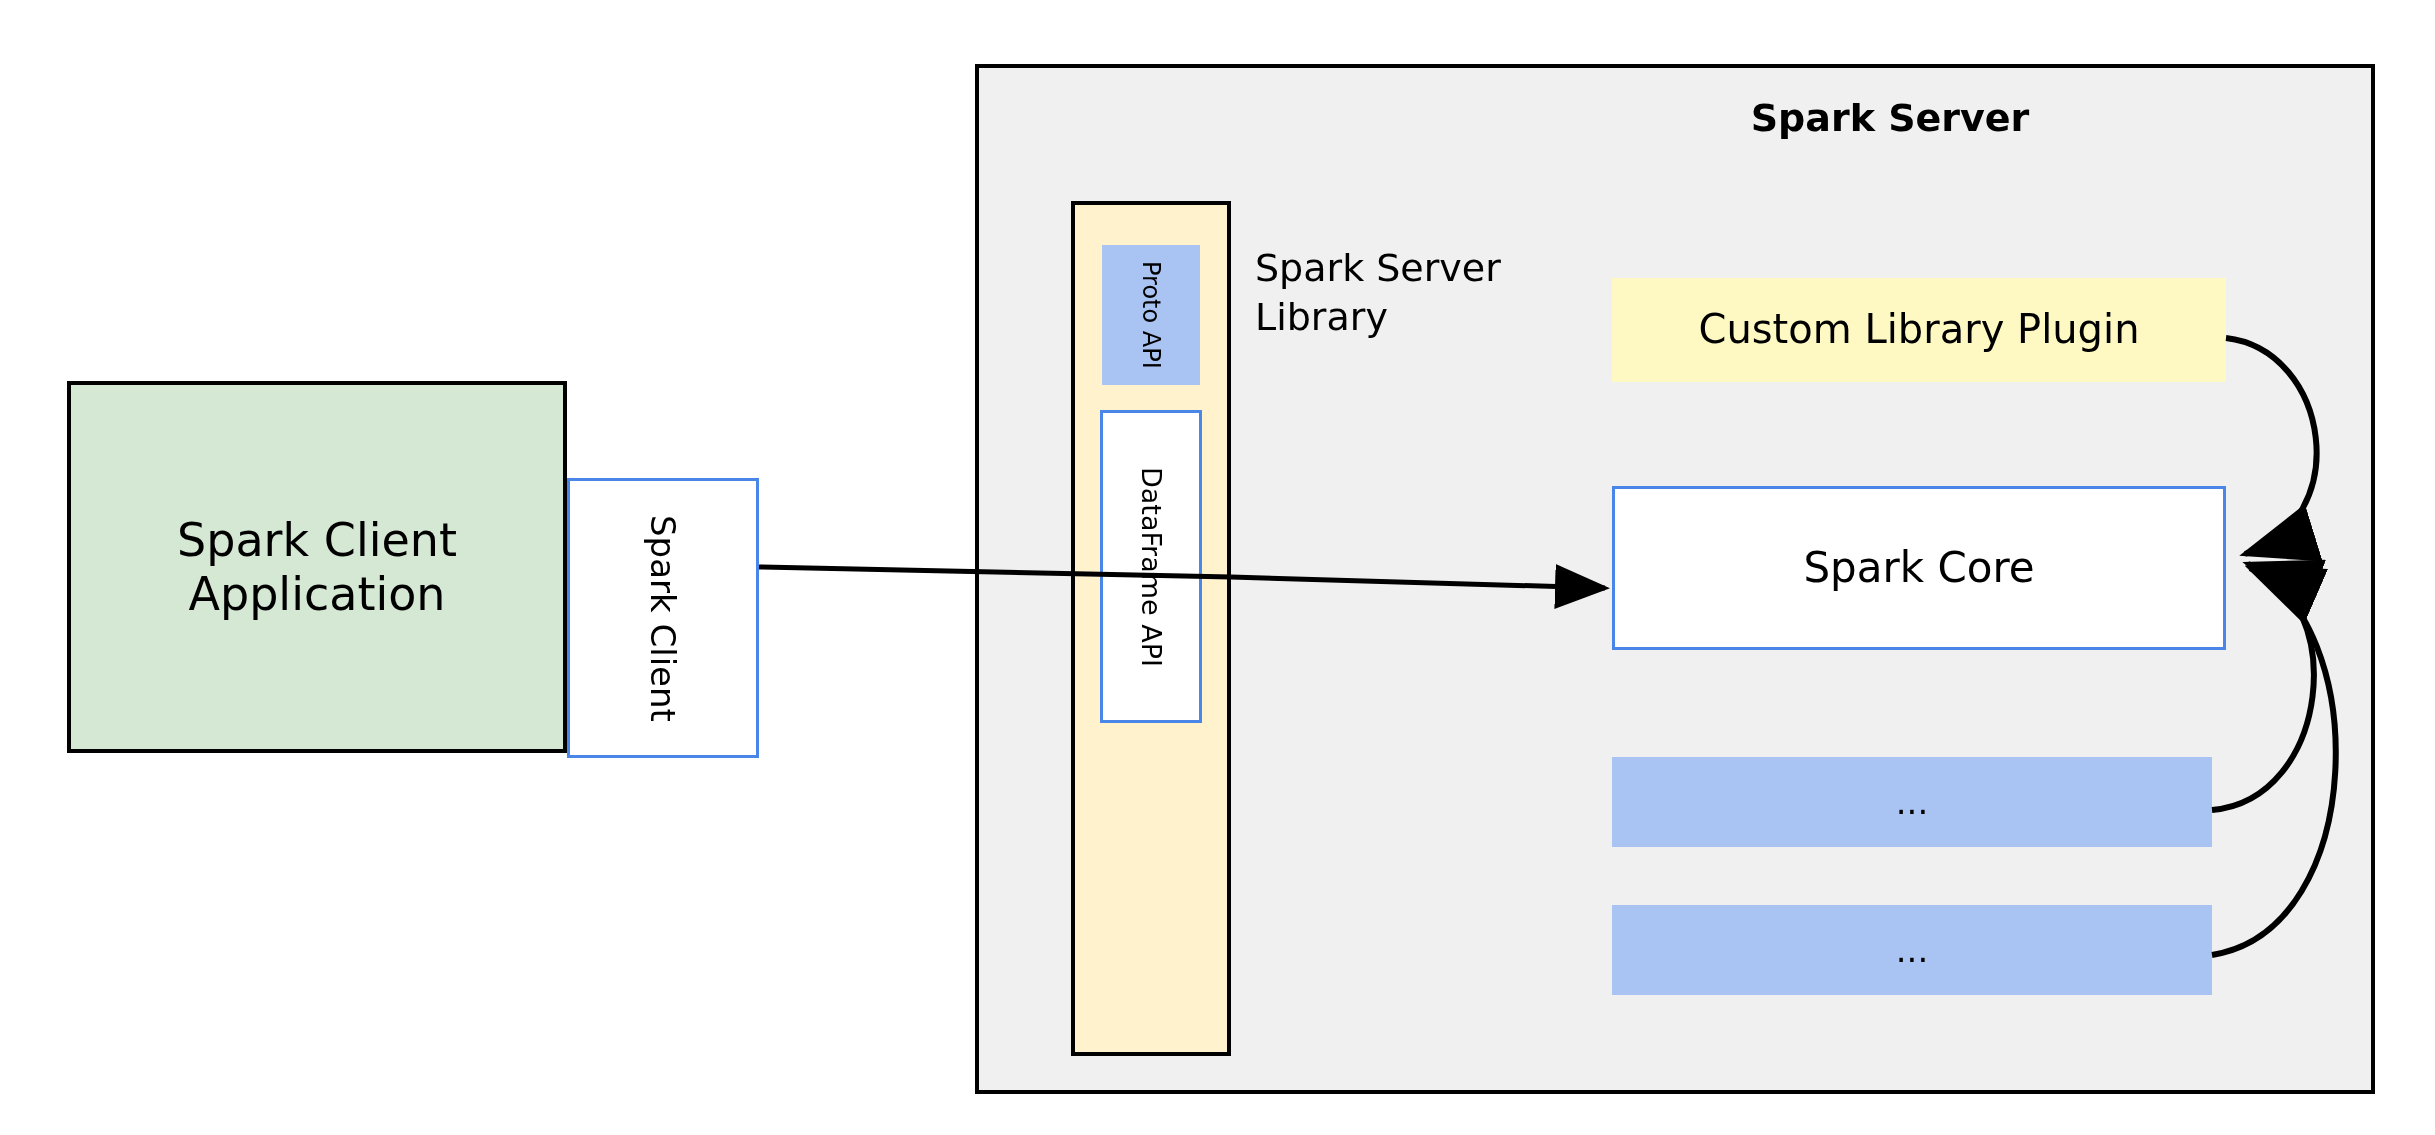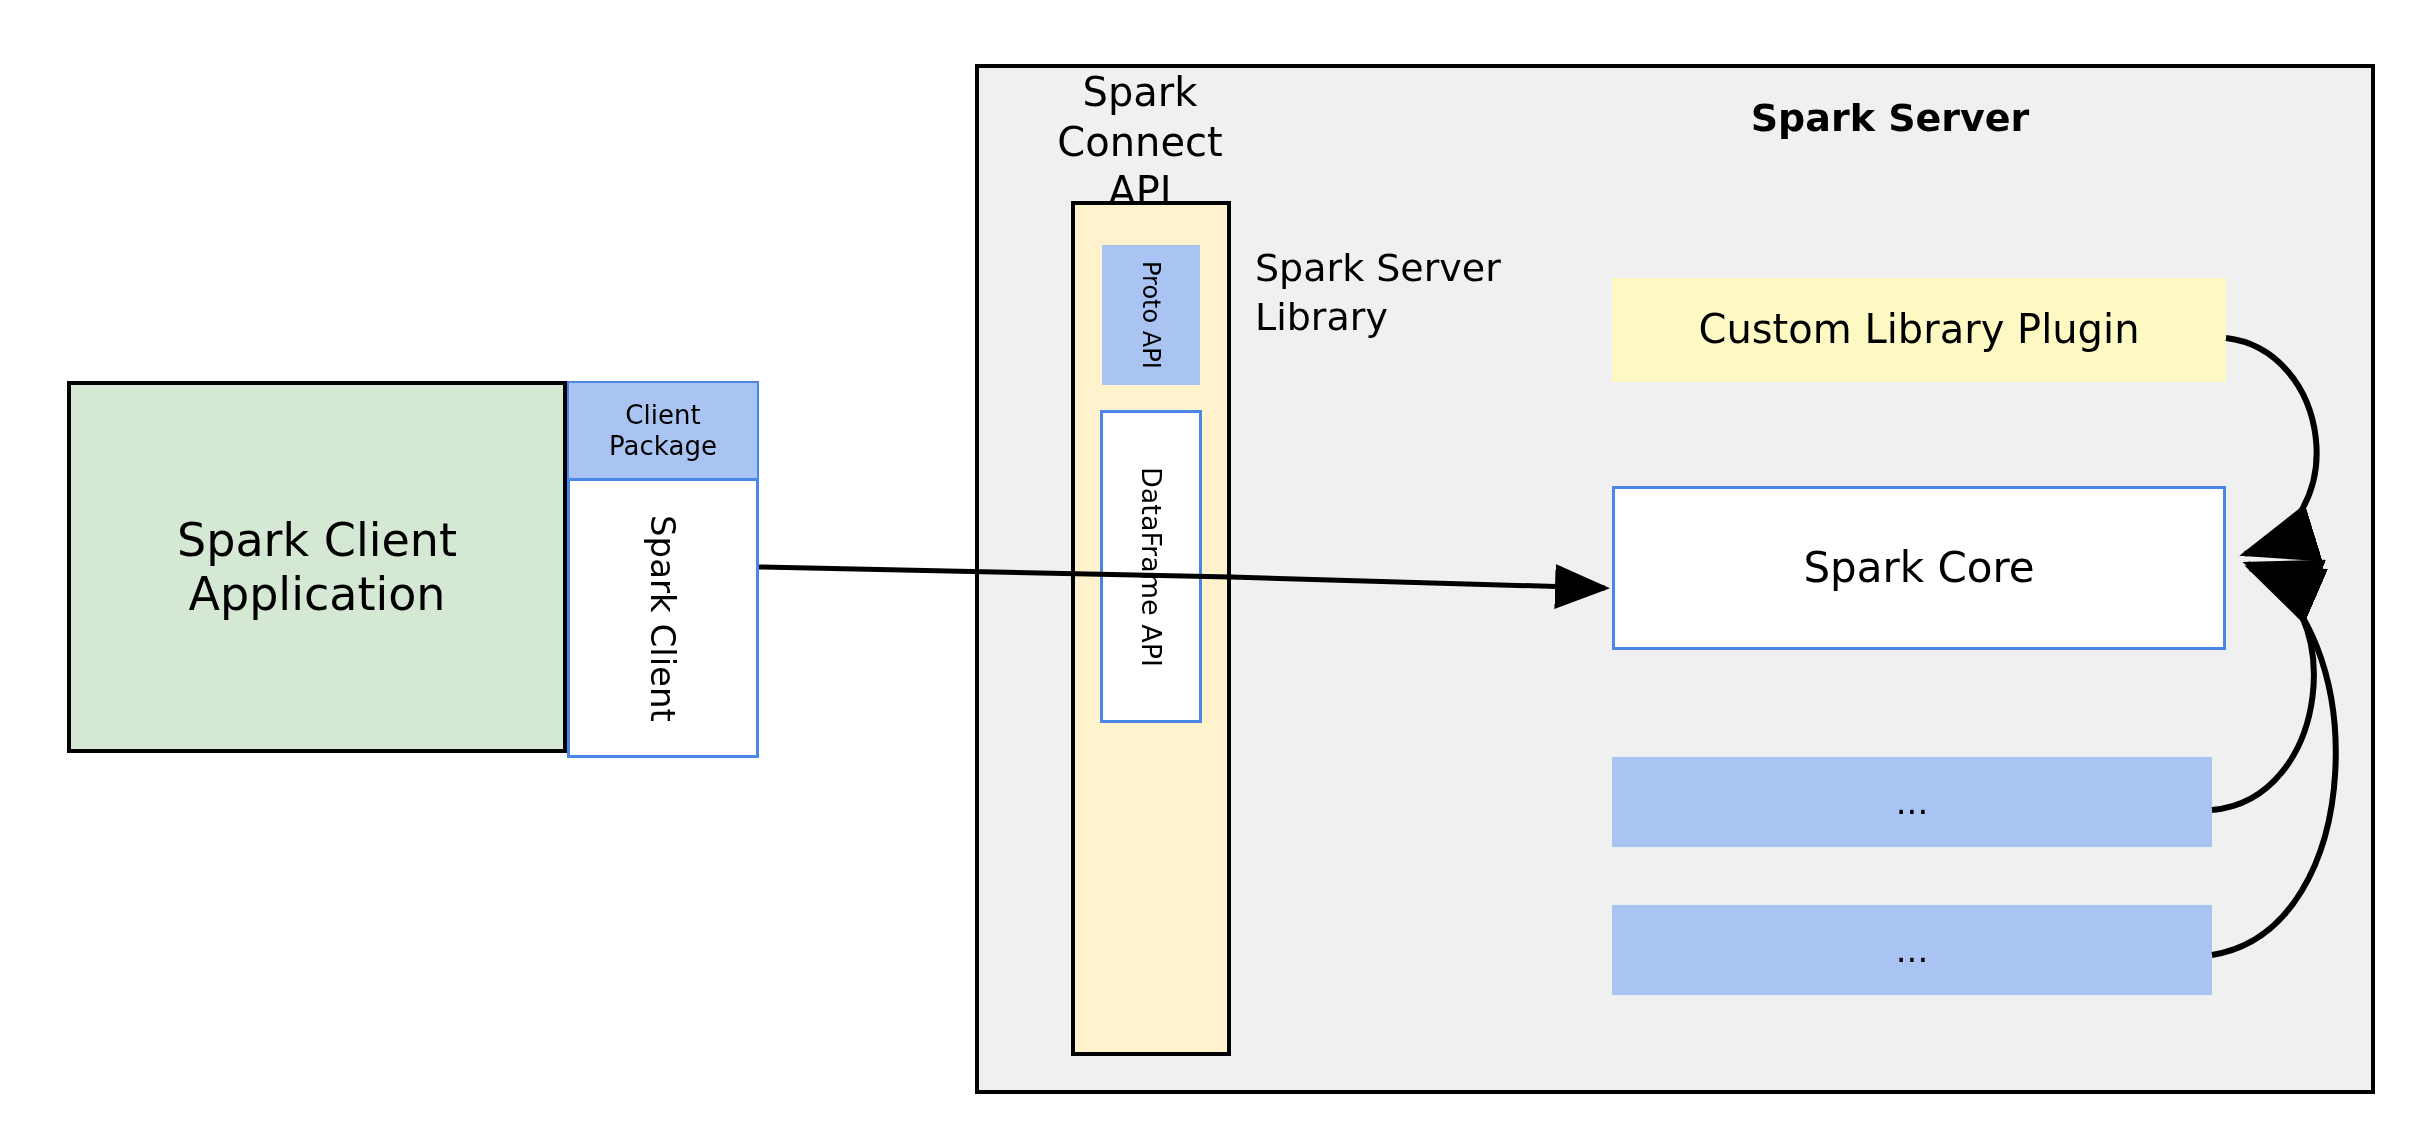--- a/index.html
+++ b/index.html
@@ -207,35 +207,25 @@
 
   <div id="server-panel"></div>
 
   <div class="box" id="client-app">
     <div class="label">
       <div>Spark Client</div>
       <div>Application</div>
     </div>
   </div>
 
-  <div class="box" id="client-package">
-    <div>
-      <div>Client</div>
-      <div>Package</div>
-    </div>
-  </div>
 
   <div class="box" id="spark-client">
     <span class="vtext">Spark Client</span>
   </div>
 
-  <div id="spark-connect-api-label">
-    <div>Spark Connect</div>
-    <div>API</div>
-  </div>
 
   <div id="spark-server-title">Spark Server</div>
 
   <div id="spark-server-library-label">
     <div>Spark Server</div>
     <div>Library</div>
   </div>
 
   <div class="box" id="connect-column"></div>
 

